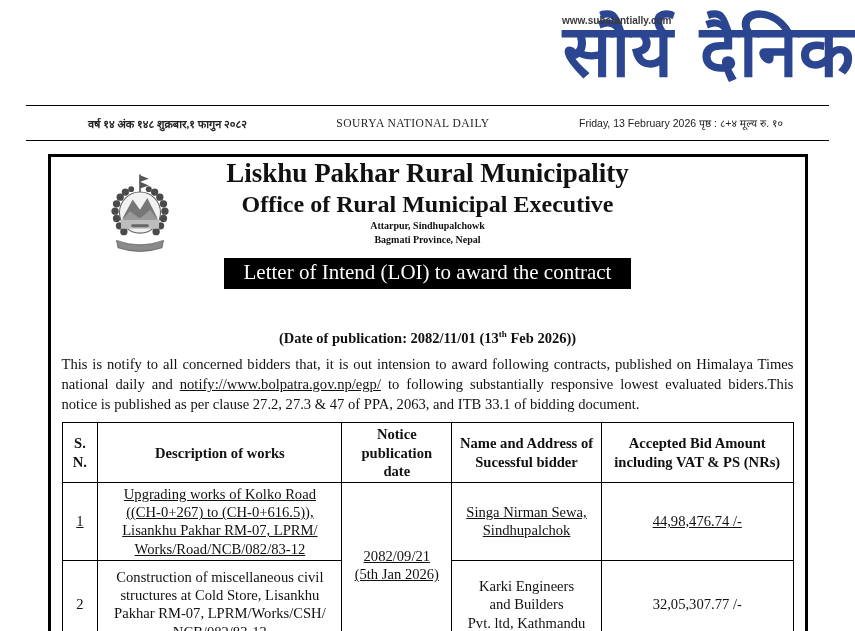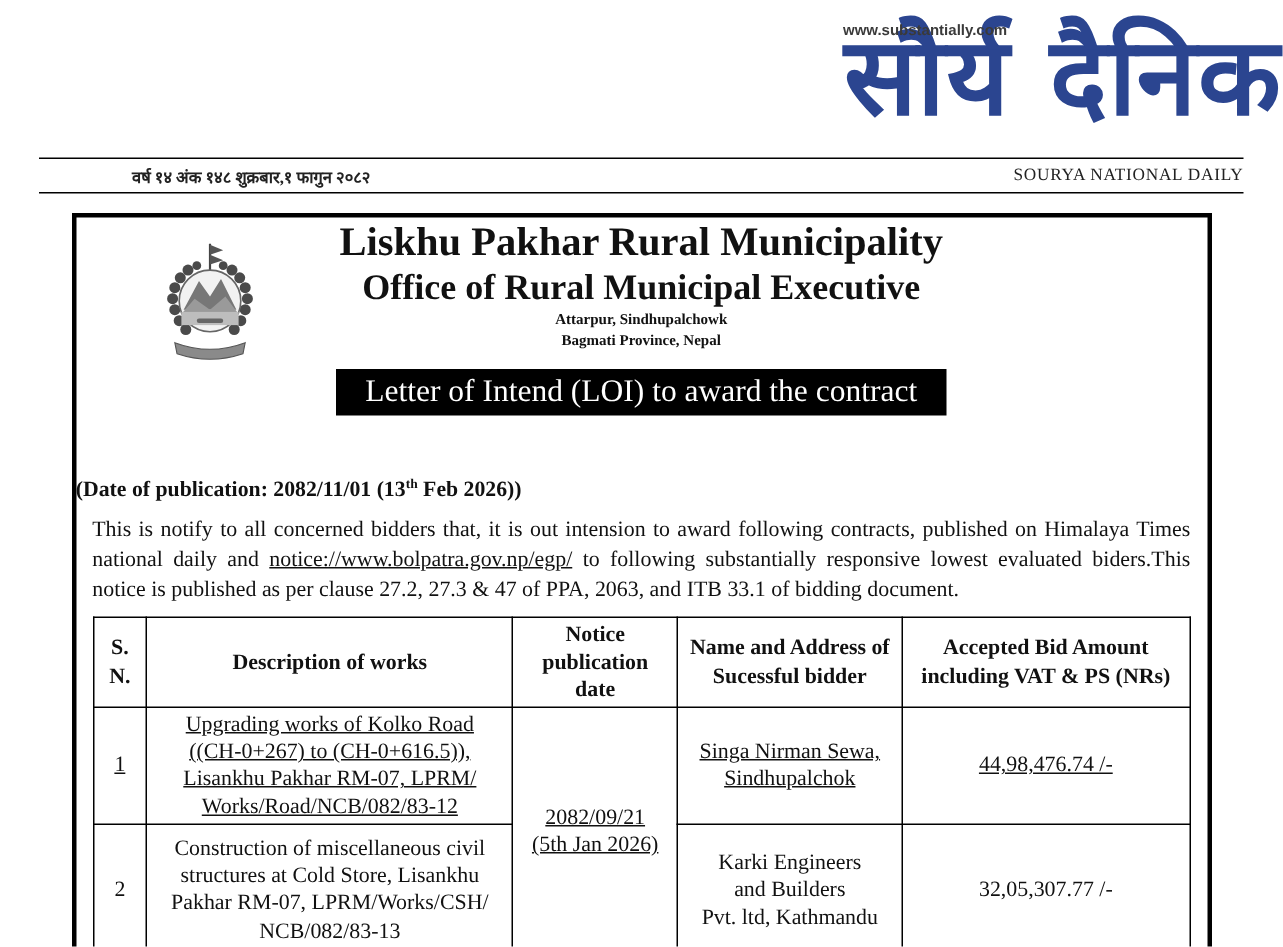--- a/index.html
+++ b/index.html
@@ -28,21 +28,21 @@
     font-family: "Liberation Sans", sans-serif;
     font-size: 10px; font-weight: bold;
     color: #3a3a3a;
   }
 
   
   .dateline {
     margin: 2px 26px 0 26px;
     border-top: 1.5px solid #000;
     border-bottom: 1.5px solid #000;
-    height: 24px;
+    height: 36px;
     display: flex;
     align-items: center;
     justify-content: space-between;
     font-size: 11px;
   }
   .dateline .seg-left {
     margin-left: 62px;
     font-family: "Liberation Serif", serif;
     font-weight: bold; color: #222;
   }
@@ -77,21 +77,21 @@
   .office     { font-size: 24px; font-weight: bold; line-height: 1.25; }
   .addr       { font-size: 10px; font-weight: bold; line-height: 1.35; }
 
   .title-bar {
     background: #000; color: #fff;
     font-weight: normal; font-size: 21px;
     width: fit-content;
     margin: 10px auto 7px auto;
     padding: 2px 20px 4px 20px;
   }
-  .pubdate { text-align: left; font-weight: bold; font-size: 14.5px; margin-bottom: 8px; margin-top: 40px; }
+  .pubdate { text-align: center; font-weight: bold; font-size: 14.5px; margin-bottom: 8px; margin-top: 40px; }
   .pubdate sup { font-size: 9px; }
 
   .body-text {
     margin: 2px 11px 8px 11px;
     font-size: 14.6px;
     line-height: 1.35;
     text-align: justify;
   }
   .body-text a { color: #111; text-decoration: underline; }
 
@@ -123,20 +123,21 @@
 <body>
 
 <div class="masthead">
   <div class="masthead-title">सौर्य दैनिक</div>
   <div class="masthead-url">www.substantially.com</div>
 </div>
 
 <div class="dateline">
   <span class="seg-left">वर्ष १४  अंक १४८ शुक्रबार,१ फागुन २०८२</span>
   <span class="seg-center">SOURYA NATIONAL DAILY</span>
+  <span class="seg-right">Friday, 13 February 2026  पृष्ठ : ८+४ मूल्य रु. १०</span>
 </div>
 
 <div class="notice-box">
 
   <div class="notice-header">
 
     <svg class="logo" viewBox="0 0 100 120" xmlns="http://www.w3.org/2000/svg">
 
       <line x1="50" y1="2" x2="50" y2="26" stroke="#444" stroke-width="2"></line>
       <polygon points="50,3 62,8 50,12" fill="#555"></polygon>
@@ -178,21 +179,21 @@
     <div class="addr">Bagmati Province, Nepal</div>
   </div>
 
   <div class="title-bar">Letter of Intend (LOI) to award the contract</div>
 
   <div class="pubdate">
     <span>(Date of publication: 2082/11/01 (13</span><sup>th</sup><span> Feb 2026))</span>
   </div>
 
   <div class="body-text">
-    <span>This is notify to all concerned bidders that, it is out intension to award following contracts, published on Himalaya Times national daily and </span><a href="#">notice://www.bolpatra.gov.np/egp/</a><span>  to following substantially responsive lowest evaluated biders.This notice is published as per clause 27.2, 27.3 &amp; 47 of PPA, 2063, and ITB 33.1 of bidding document.</span>
+    <span>This is notify to all concerned bidders that, it is out intension to award following contracts, published on Himalaya Times national daily and </span><a href="#">notify://www.bolpatra.gov.np/egp/</a><span>  to following substantially responsive lowest evaluated biders.This notice is published as per clause 27.2, 27.3 &amp; 47 of PPA, 2063, and ITB 33.1 of bidding document.</span>
   </div>
 
   <table class="loi">
     <colgroup>
       <col class="col-sn">
         <col class="col-desc">
         <col class="col-date">
         <col class="col-name">
         <col class="col-amt">
     </colgroup>

